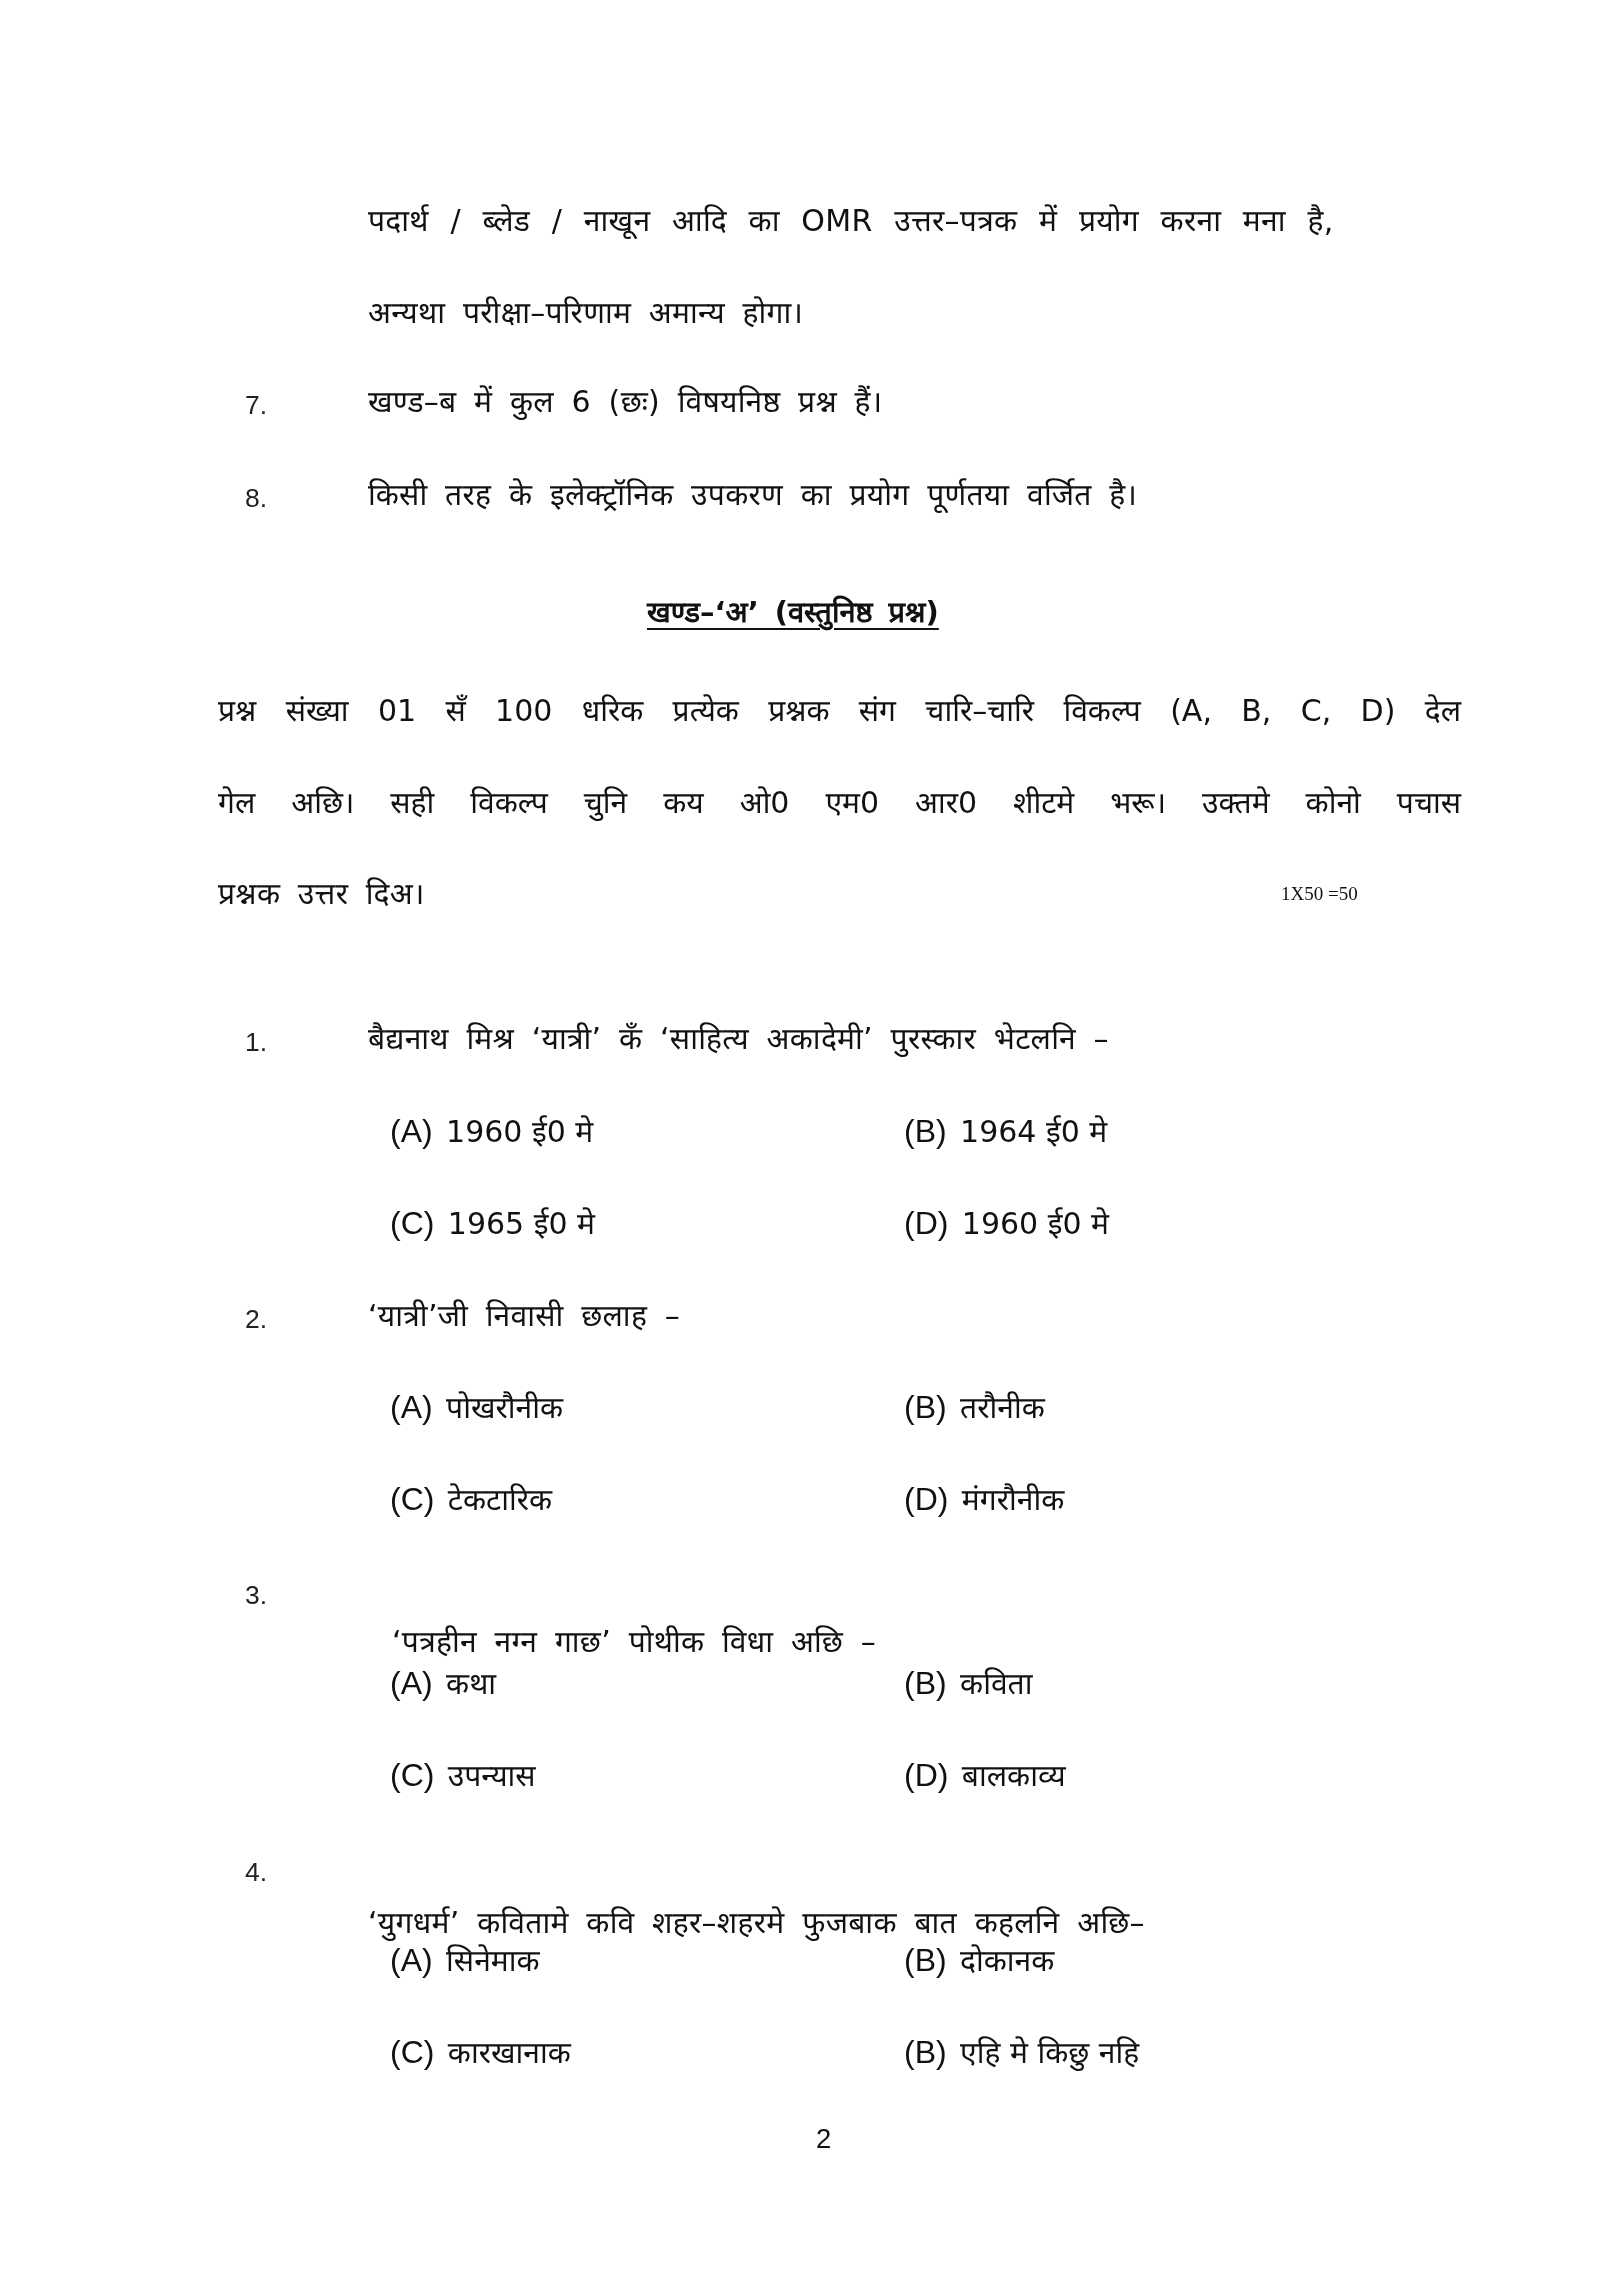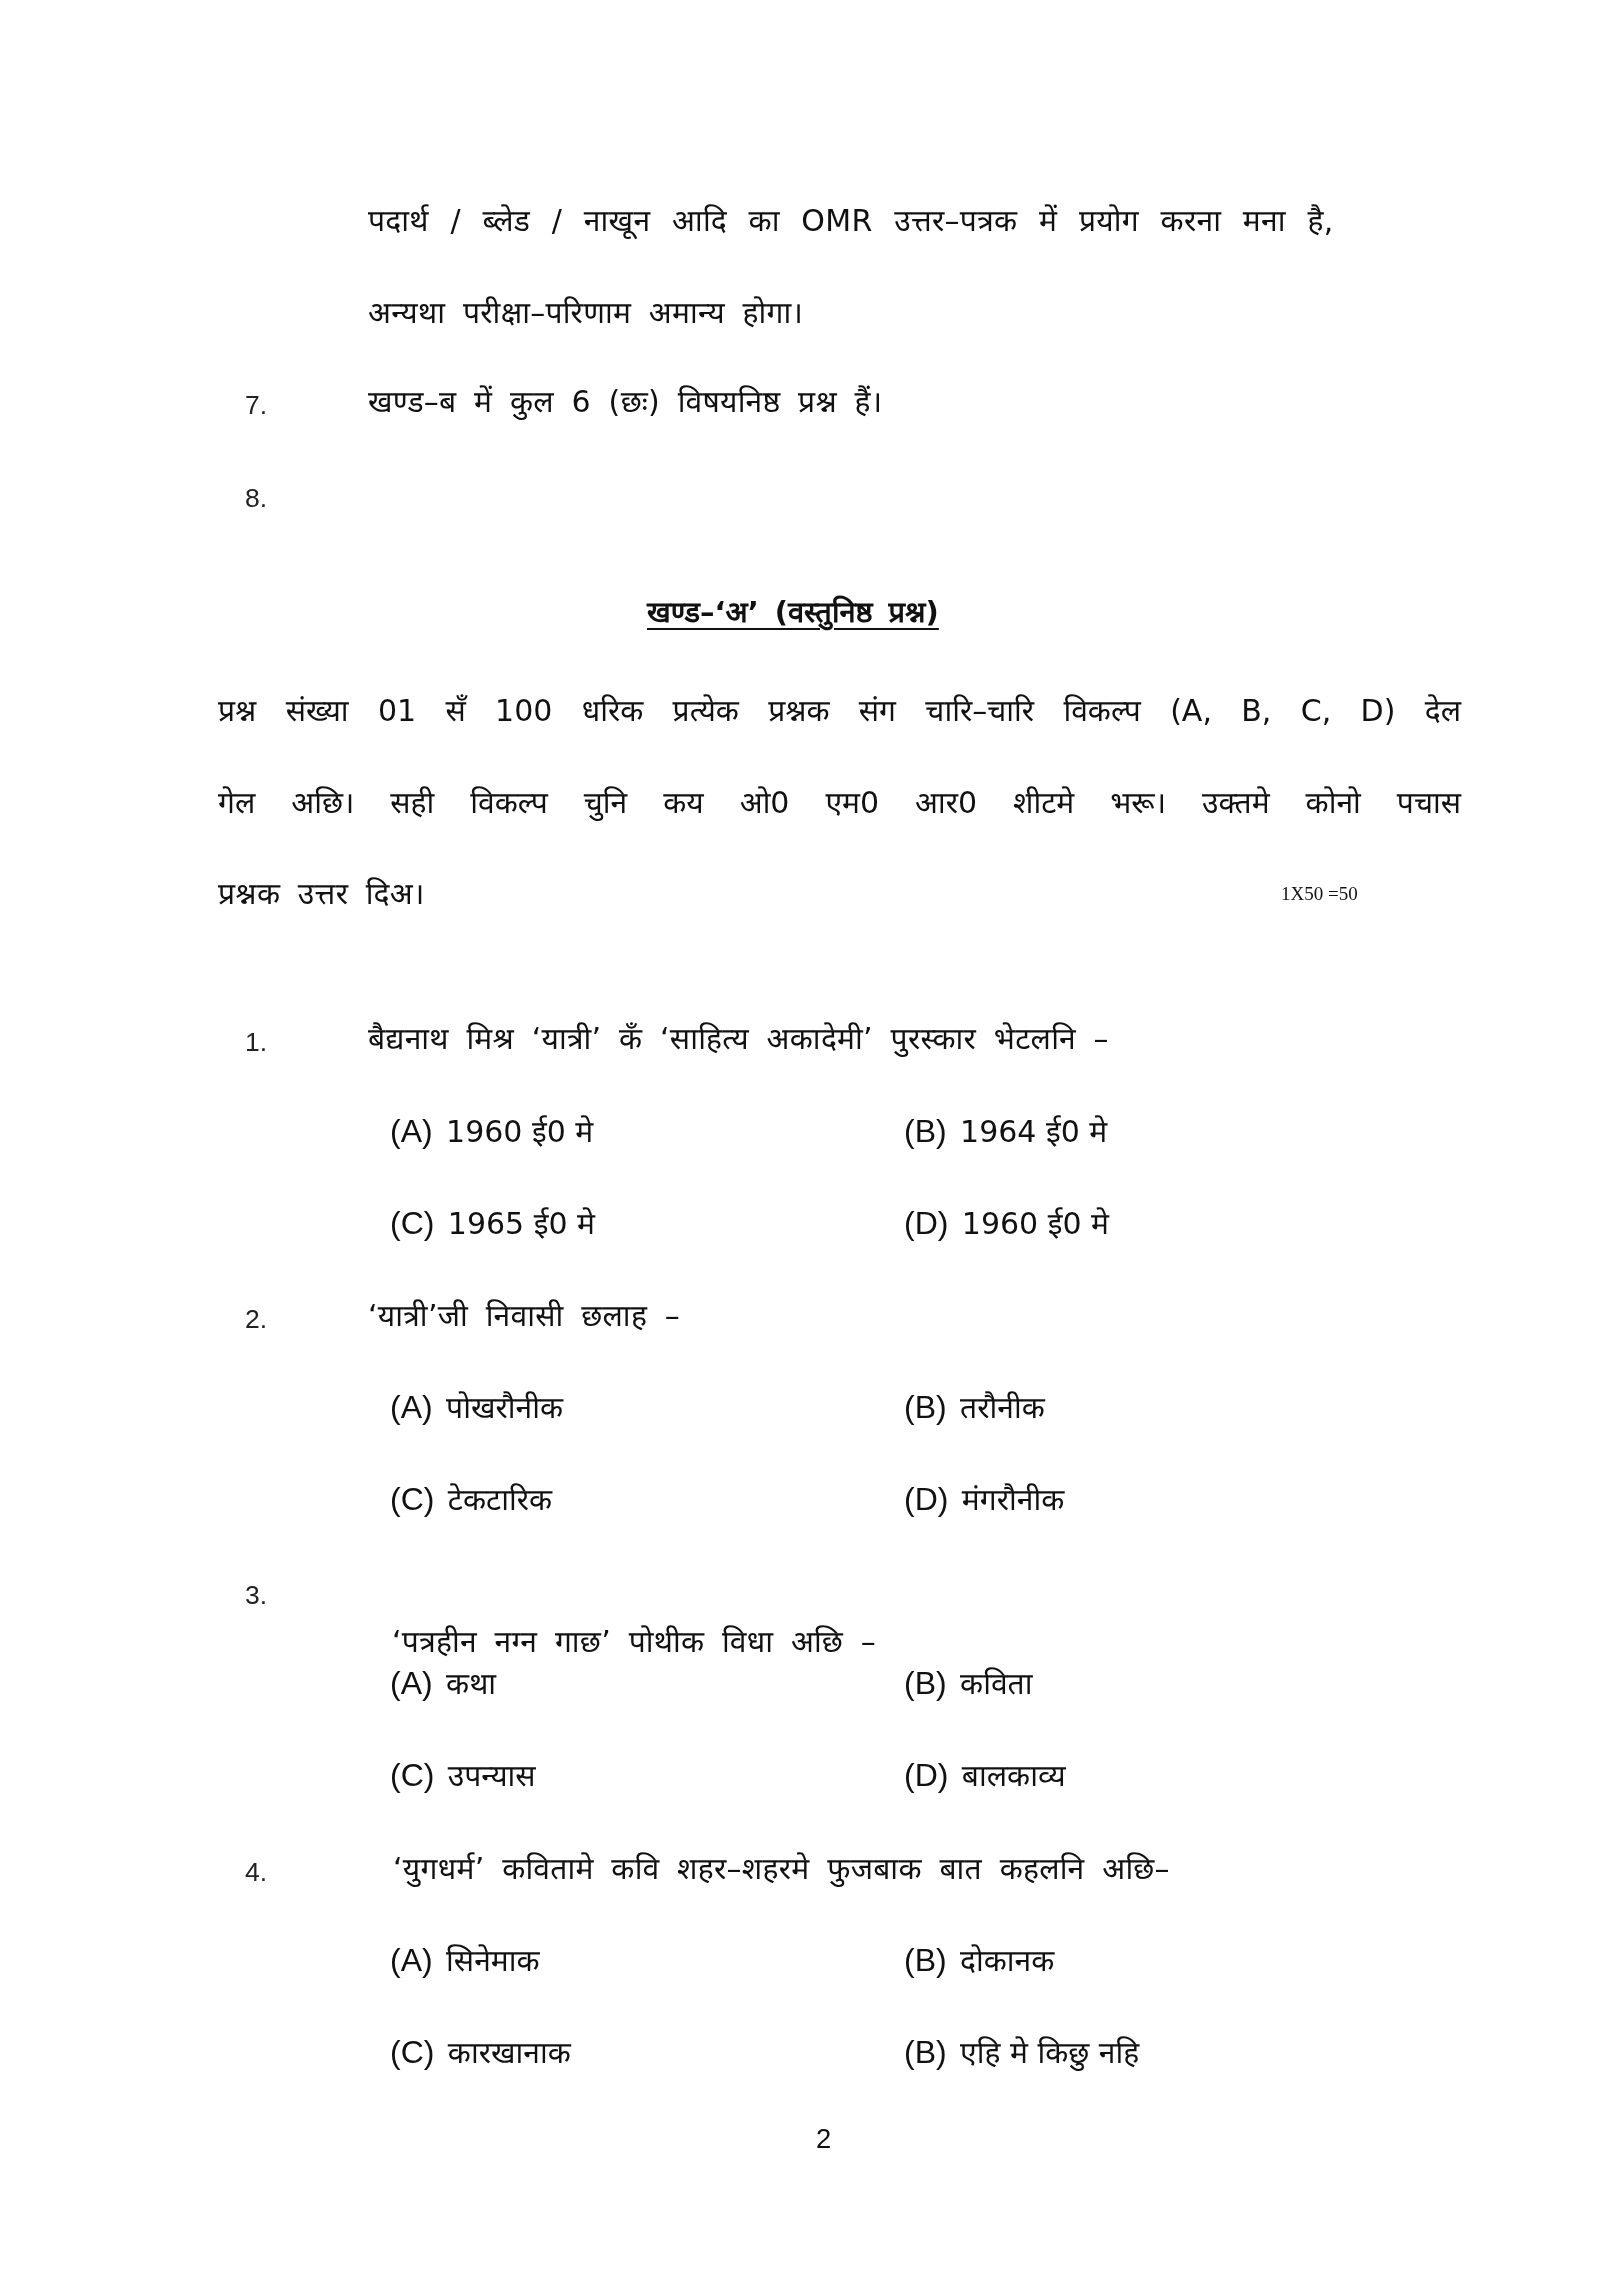--- a/index.html
+++ b/index.html
@@ -21,20 +21,21 @@
 
 <div class="page">
 
   <div class="line" style="left:368px; top:199px; word-spacing:11.8px;">पदार्थ / ब्लेड / नाखून आदि का OMR उत्तर–पत्रक में प्रयोग करना मना है,</div>
   <div class="line" style="left:368px; top:291px;">अन्यथा परीक्षा–परिणाम अमान्य होगा।</div>
 
   <div class="num" style="left:245px; top:384px;">7.</div>
   <div class="line" style="left:368px; top:380px;">खण्ड–ब में कुल 6 (छः) विषयनिष्ठ प्रश्न हैं।</div>
 
   <div class="num" style="left:245px; top:477px;">8.</div>
+  <div class="line" style="left:368px; top:473px;">किसी तरह के इलेक्ट्रॉनिक उपकरण का प्रयोग पूर्णतया वर्जित है।</div>
 
   <div class="heading">खण्ड–‘अ’ (वस्तुनिष्ठ प्रश्न)</div>
 
   <div class="justify" style="top:689px;">प्रश्न संख्या 01 सँ 100 धरिक प्रत्येक प्रश्नक संग चारि–चारि विकल्प (A, B, C, D) देल</div>
   <div class="justify" style="top:781px;">गेल अछि। सही विकल्प चुनि कय ओ0 एम0 आर0 शीटमे भरू। उक्तमे कोनो पचास</div>
   <div class="line" style="left:218px; top:872px;">प्रश्नक उत्तर दिअ।</div>
   <div class="marks">1X50 =50</div>
 
   <div class="num" style="left:245px; top:1021px;">1.</div>
   <div class="line" style="left:368px; top:1017px;">बैद्यनाथ मिश्र ‘यात्री’ कँ ‘साहित्य अकादेमी’ पुरस्कार भेटलनि –</div>
@@ -51,21 +52,21 @@
   <div class="opt" style="left:882px; top:1478px;"><span class="lbl">(D)</span> <span>मंगरौनीक</span></div>
 
   <div class="num" style="left:245px; top:1574px;">3.</div>
   <div class="line" style="left:368px; top:1620px;margin-left:24px;">‘पत्रहीन नग्न गाछ’ पोथीक विधा अछि –</div>
   <div class="opt" style="left:368px; top:1662px;"><span class="lbl">(A)</span> <span>कथा</span></div>
   <div class="opt" style="left:882px; top:1662px;"><span class="lbl">(B)</span> <span>कविता</span></div>
   <div class="opt" style="left:368px; top:1754px;"><span class="lbl">(C)</span> <span>उपन्यास</span></div>
   <div class="opt" style="left:882px; top:1754px;"><span class="lbl">(D)</span> <span>बालकाव्य</span></div>
 
   <div class="num" style="left:245px; top:1851px;">4.</div>
-  <div class="line" style="left:368px; top:1847px;margin-left:25px;">‘युगधर्म’ कवितामे कवि शहर–शहरमे फुजबाक बात कहलनि अछि–</div>
+  <div class="line" style="left:368px; top:1901px;">‘युगधर्म’ कवितामे कवि शहर–शहरमे फुजबाक बात कहलनि अछि–</div>
   <div class="opt" style="left:368px; top:1939px;"><span class="lbl">(A)</span> <span>सिनेमाक</span></div>
   <div class="opt" style="left:882px; top:1939px;"><span class="lbl">(B)</span> <span>दोकानक</span></div>
   <div class="opt" style="left:368px; top:2031px;"><span class="lbl">(C)</span> <span>कारखानाक</span></div>
   <div class="opt" style="left:882px; top:2031px;"><span class="lbl">(B)</span> <span>एहि मे किछु नहि</span></div>
 
   <div class="pageno">2</div>
 </div>
 
 
 </body></html>

